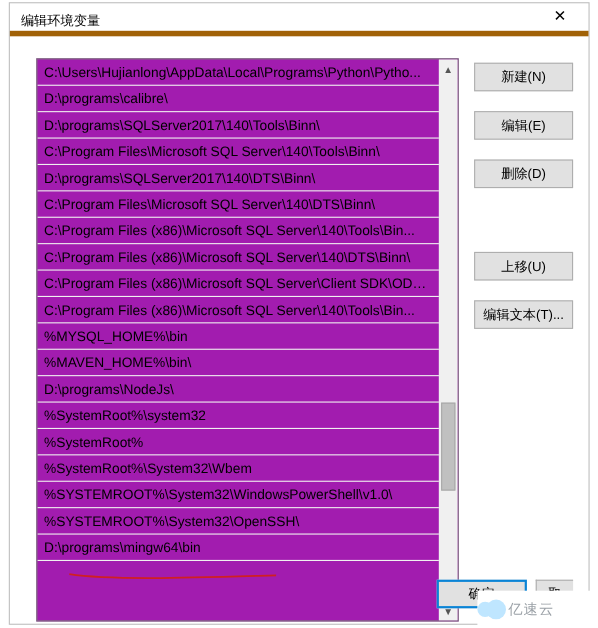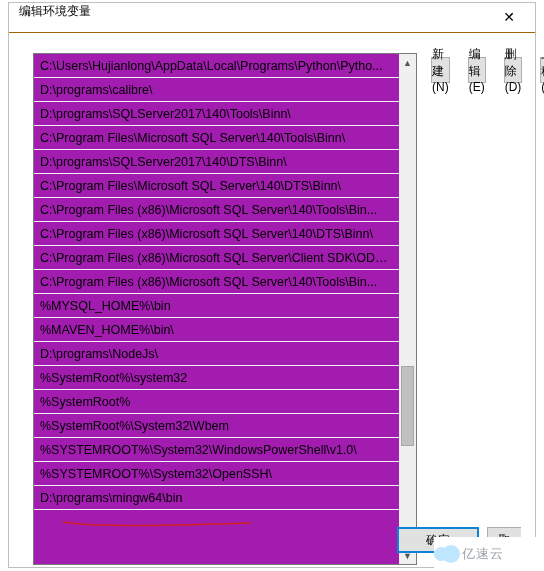--- a/index.html
+++ b/index.html
@@ -17,23 +17,23 @@
   left: 8px;
   top: 2px;
   width: 528px;
   height: 566px;
   border: 1px solid #bfbfbf;
   background: #fff;
 }
 .titlebar {
   height: 30px;
   display: flex;
-  align-items: flex-start;
+  align-items: flex-end;
   padding: 0 6px 0 10px;
-  border-bottom: 1px solid #a16207;
+  border-bottom: 5px solid #a16207;
 }
 .titlebar .title { flex: 1; font-size: 12px; color: #000; }
 .titlebar .close {
   width: 40px; height: 28px;
   display: flex; align-items: center; justify-content: center;
   font-size: 14px; color: #000;
 }
 .content {
   position: relative;
   padding: 20px 14px 14px 24px;
@@ -79,30 +79,30 @@
   background: #f0f0f0;
 }
 .scroll-track { flex: 1; background: #f0f0f0; position: relative; }
 .scroll-thumb {
   position: absolute;
   left: 2px; right: 2px;
   top: 62%; height: 80px;
   background: #c0c0c0;
   border: 1px solid #a8a8a8;
 }
-.buttons-col { display: flex; gap: 18px; width: 90px; padding-top: 4px; }
+.buttons-col { display: flex; flex-direction: column; gap: 18px; width: 90px; padding-top: 4px; }
 .btn {
   height: 26px;
   border: 1px solid #aeaeae;
   background: #e1e1e1;
   font-size: 12px;
   display: flex; align-items: center; justify-content: center;
   color: #000;
 }
-.btn.gap-after { margin-bottom: 20px; }
+.btn.gap-after { margin-bottom: 40px; }
 .underline {
   position: absolute;
   left: 29px;
   top: 466px;
   width: 190px;
   height: 14px;
 }
 .underline svg { width: 100%; height: 100%; }
 .bottom-row {
   position: absolute;

